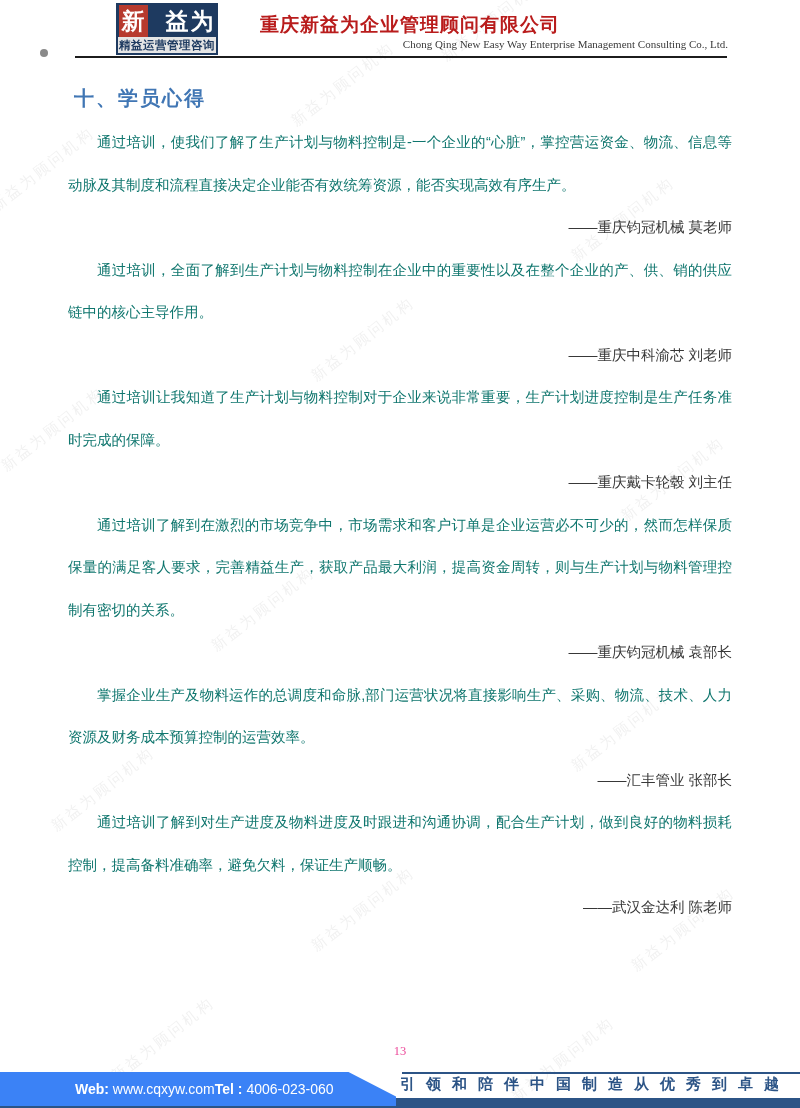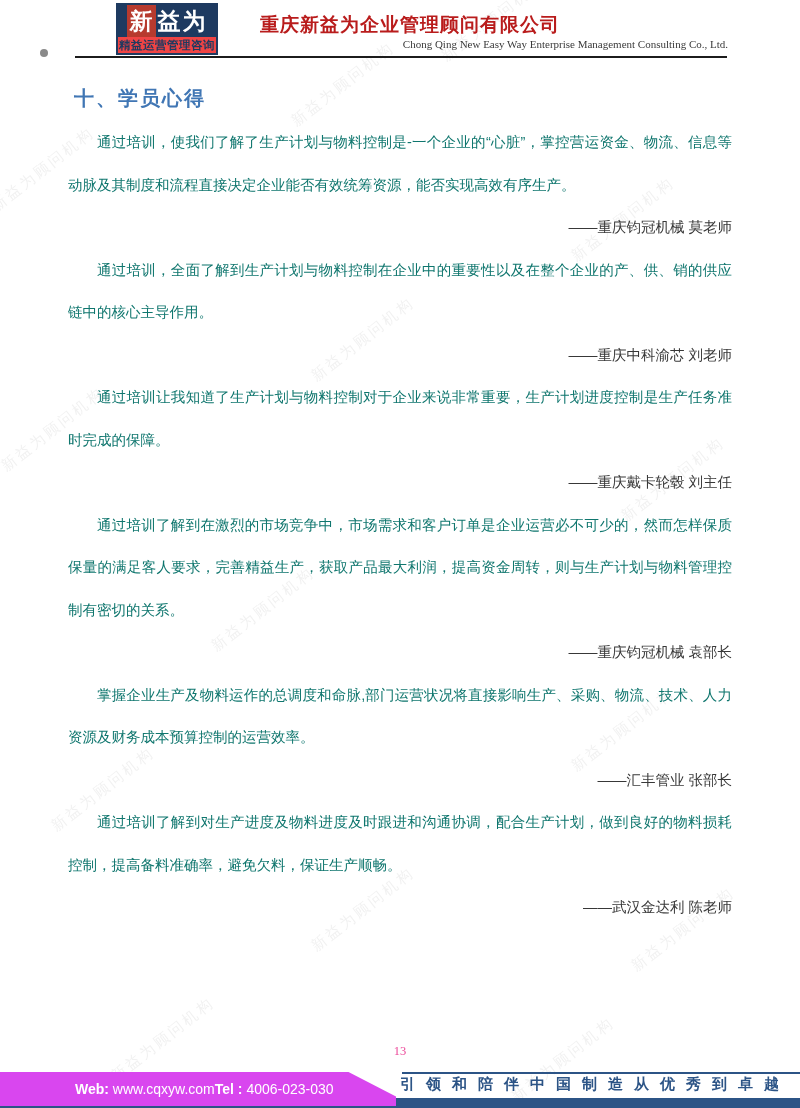--- a/index.html
+++ b/index.html
@@ -8,38 +8,38 @@
 
   
   .wm{position:absolute;color:#8f8f8f;opacity:0.12;font-size:15px;letter-spacing:3px;
       transform:rotate(-38deg);white-space:nowrap;pointer-events:none;}
 
   
   .hdr-bullet{position:absolute;left:40px;top:49px;width:8px;height:8px;border-radius:50%;background:#8a8a8a;}
   .logo{position:absolute;left:116px;top:3px;width:102px;border:2px solid #1E3A60;box-sizing:border-box;}
   .logo-top{background:#1E3A60;height:32px;display:flex;align-items:center;justify-content:center;}
   .logo-top .zi-first{background:#B73A2E;color:#fff;font-weight:bold;font-size:23px;line-height:32px;padding:0 3px;}
-  .logo-top .zi-rest{color:#fff;font-weight:bold;font-size:23px;letter-spacing:2px;padding-left:2px;}
-  .logo-tagline{background:#ef4444;color:#1E3A60;font-weight:bold;font-size:11.5px;text-align:center;
+  .logo-top .zi-rest{color:#fff;font-weight:bold;font-size:23px;letter-spacing:2px;padding-left:18px;}
+  .logo-tagline{background:#e5e5e5;color:#1E3A60;font-weight:bold;font-size:11.5px;text-align:center;
       line-height:16px;letter-spacing:0.5px;}
   .company-cn{position:absolute;left:260px;top:12px;font-size:19px;font-weight:bold;color:#b91c1c;letter-spacing:1px;}
   .company-en{position:absolute;right:72px;top:38px;font-family:"Liberation Serif",serif;font-size:11px;color:#3a3a3a;}
   .hdr-rule{position:absolute;left:75px;top:56px;width:652px;height:2px;background:#1c1c1c;}
 
   
   .content{position:absolute;left:68px;top:84px;width:664px;}
   .sec-title{margin:0 0 9px 6px;font-size:20px;font-weight:bold;color:#4076B4;letter-spacing:2px;line-height:28px;}
   .para{margin:0;font-size:14.5px;color:#0f766e;line-height:42.5px;text-align:justify;text-indent:2em;}
   .attr{margin:0;font-size:14.5px;color:#383838;line-height:42.5px;text-align:right;}
 
   
   .page-num{position:absolute;left:0;top:1044px;width:100%;text-align:center;
       font-family:"Liberation Serif",serif;font-size:12.5px;color:#ec4899;}
   .footer-bar{position:absolute;left:0;top:1072px;width:800px;height:34px;}
-  .footer-left{position:absolute;left:0;top:0;width:396px;height:34px;background:#d946ef;
+  .footer-left{position:absolute;left:0;top:0;width:396px;height:34px;background:#3b82f6;
       clip-path:polygon(0 0,88% 0,100% 72%,100% 100%,0 100%);
       display:flex;align-items:center;padding-left:75px;box-sizing:border-box;}
   .footer-left span{color:#fff;font-size:14px;white-space:pre;}
   .footer-left .lbl{font-weight:bold;}
   .footer-topline{position:absolute;left:402px;right:0;top:0;height:2px;background:#2C5486;}
   .footer-strip{position:absolute;left:0;right:0;bottom:-2px;height:10px;background:#2C5486;}
   .footer-slogan{position:absolute;left:400px;right:26px;top:3px;text-align:right;
       color:#2C5486;font-weight:bold;font-size:15px;letter-spacing:11px;white-space:nowrap;}
 </style>
 </head>
@@ -98,18 +98,18 @@
 
   <div class="page-num">13</div>
 
   <div class="footer-bar">
     <div class="footer-topline"></div>
     <div class="footer-strip"></div>
     <div class="footer-left">
       <span class="lbl">Web: </span>
       <span>www.cqxyw.com</span>
       <span class="lbl">Tel : </span>
-      <span>4006-023-030</span>
+      <span>4006-023-060</span>
     </div>
     <div class="footer-slogan">引领和陪伴中国制造从优秀到卓越</div>
   </div>
 
 </div>
 
 </body></html>

